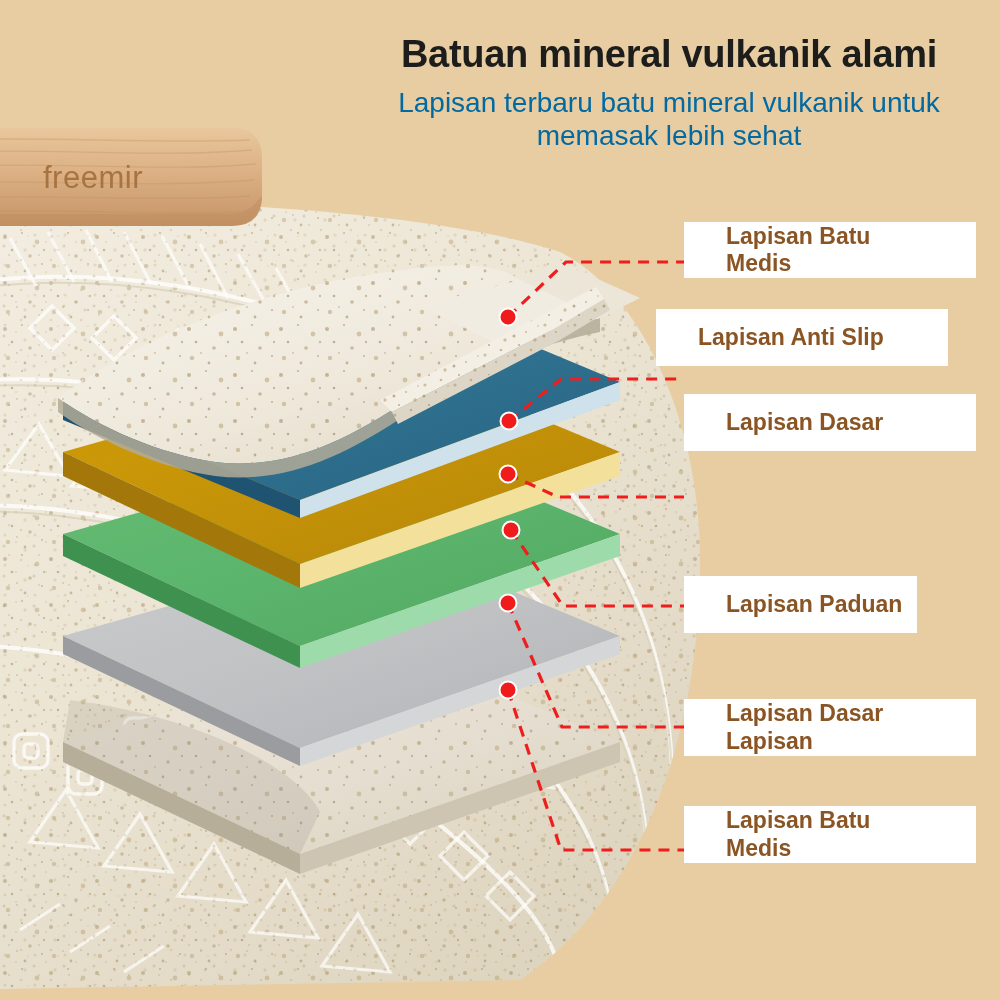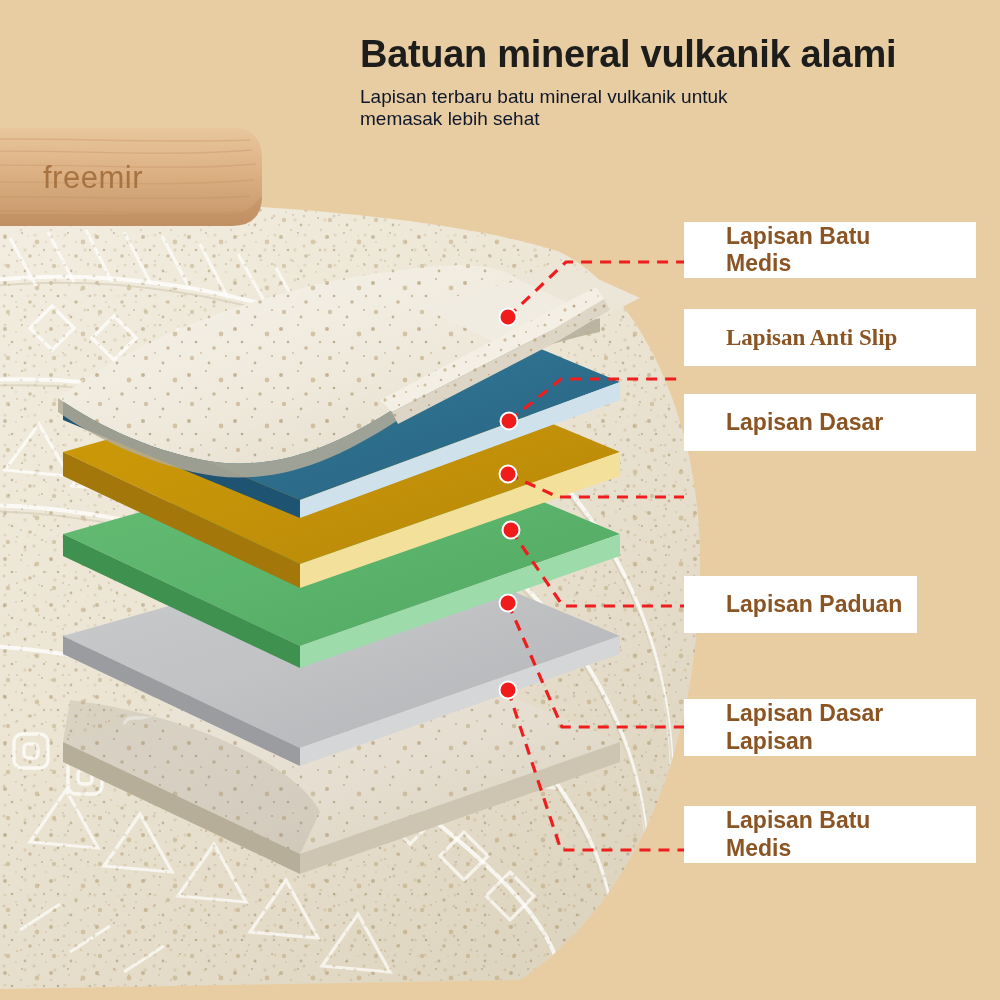--- a/index.html
+++ b/index.html
@@ -11,29 +11,29 @@
   }
   #stage{position:absolute;inset:0;width:1000px;height:1000px;overflow:hidden;}
 
   
   .art{position:absolute;inset:0;}
   .art svg{position:absolute;left:0;top:0;}
 
   
   .headings{
     position:absolute;left:360px;top:34px;width:618px;
-    text-align:left;
+    text-align:center;
   }
   .title{
     font-size:38px;line-height:1.08;font-weight:bold;
     color:#1d1d1b;letter-spacing:-0.3px;
     margin:0;
   }
   .subtitle{
-    font-size:19px;line-height:1.18;color:#0f172a;
+    font-size:28px;line-height:1.18;color:#0369a1;
     margin:11px 0 0 0;font-weight:normal;
   }
 
   
   .label-box{
     position:absolute;
     background:#ffffff;
     color:#8a5423;
     font-weight:bold;
     font-size:23px;
@@ -333,21 +333,21 @@
     </p>
   </div>
 
   <div class="label-box" style="left:684px;top:222px;width:292px;height:56px;">
     <div>
       <span>Lapisan Batu</span>
       <span>Medis</span>
     </div>
   </div>
 
-  <div class="label-box" style="left:684px;top:309px;width:292px;height:57px;font-family:Liberation Serif, serif;">
+  <div class="label-box" style="left:656px;top:309px;width:292px;height:57px;">
     <div>
       <span>Lapisan Anti Slip</span>
     </div>
   </div>
 
   <div class="label-box" style="left:684px;top:394px;width:292px;height:57px;">
     <div>
       <span>Lapisan Dasar</span>
     </div>
   </div>

